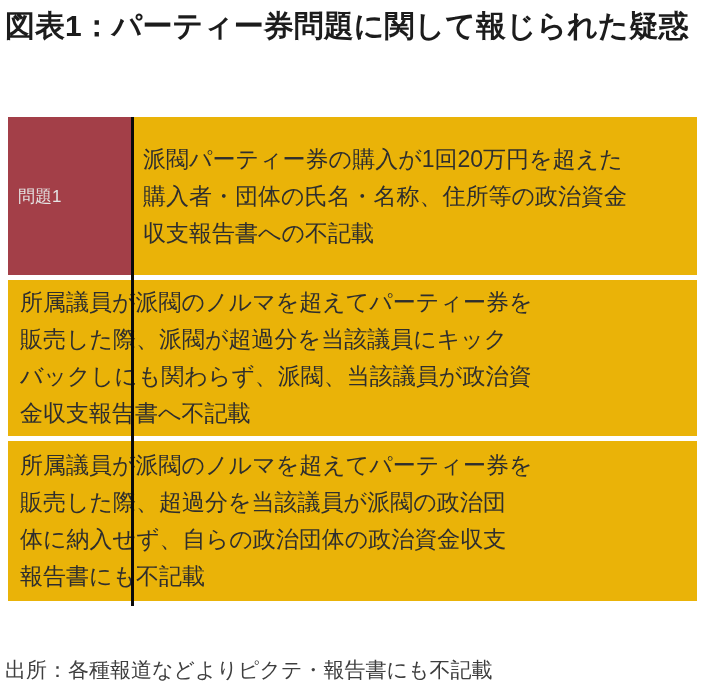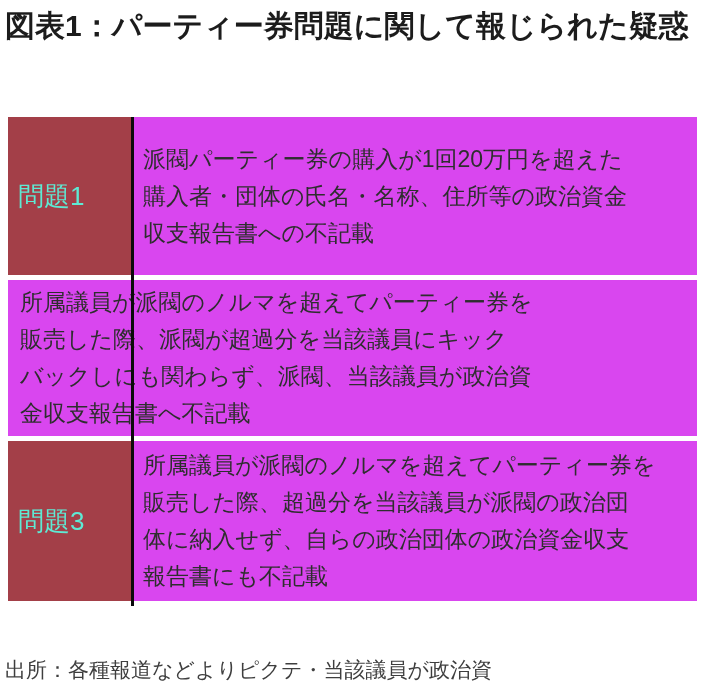--- a/index.html
+++ b/index.html
@@ -50,31 +50,31 @@
     margin-bottom: 5px;
   }
   .table-row:last-child { margin-bottom: 0; }
   .row-h1 { height: 158px; }
   .row-h2 { height: 156px; }
   .row-h3 { height: 160px; }
   .issue-label {
     width: 123px;
     flex: 0 0 123px;
     background: #A33F48;
-    color: #5eead4;
+    color: #e5e5e5;
     display: flex;
     align-items: center;
     padding-left: 10px;
     box-sizing: border-box;
-    font-size: 26px;
+    font-size: 17px;
     font-weight: 400;
   }
   .issue-cell {
     flex: 1 1 auto;
-    background: #d946ef;
+    background: #eab308;
     color: #2e2e2e;
     display: flex;
     align-items: center;
     padding-left: 12px;
     padding-right: 6px;
     box-sizing: border-box;
     font-size: 23px;
     line-height: 37px;
     white-space: pre-line;
   }
@@ -114,25 +114,24 @@
     </div>
 
     <div class="table-row row-h2">
       <div class="issue-cell">所属議員が派閥のノルマを超えてパーティー券を
 販売した際、派閥が超過分を当該議員にキック
 バックしにも関わらず、派閥、当該議員が政治資
 金収支報告書へ不記載</div>
     </div>
 
     <div class="table-row row-h3">
-      <div class="issue-label">問題3</div>
       <div class="issue-cell">所属議員が派閥のノルマを超えてパーティー券を
 販売した際、超過分を当該議員が派閥の政治団
 体に納入せず、自らの政治団体の政治資金収支
 報告書にも不記載</div>
     </div>
 
     <div class="table-divider"></div>
   </div>
 
-  <div class="source-note">出所：各種報道などよりピクテ・当該議員が政治資</div>
+  <div class="source-note">出所：各種報道などよりピクテ・報告書にも不記載</div>
 
 </div>
 
 </body></html>

